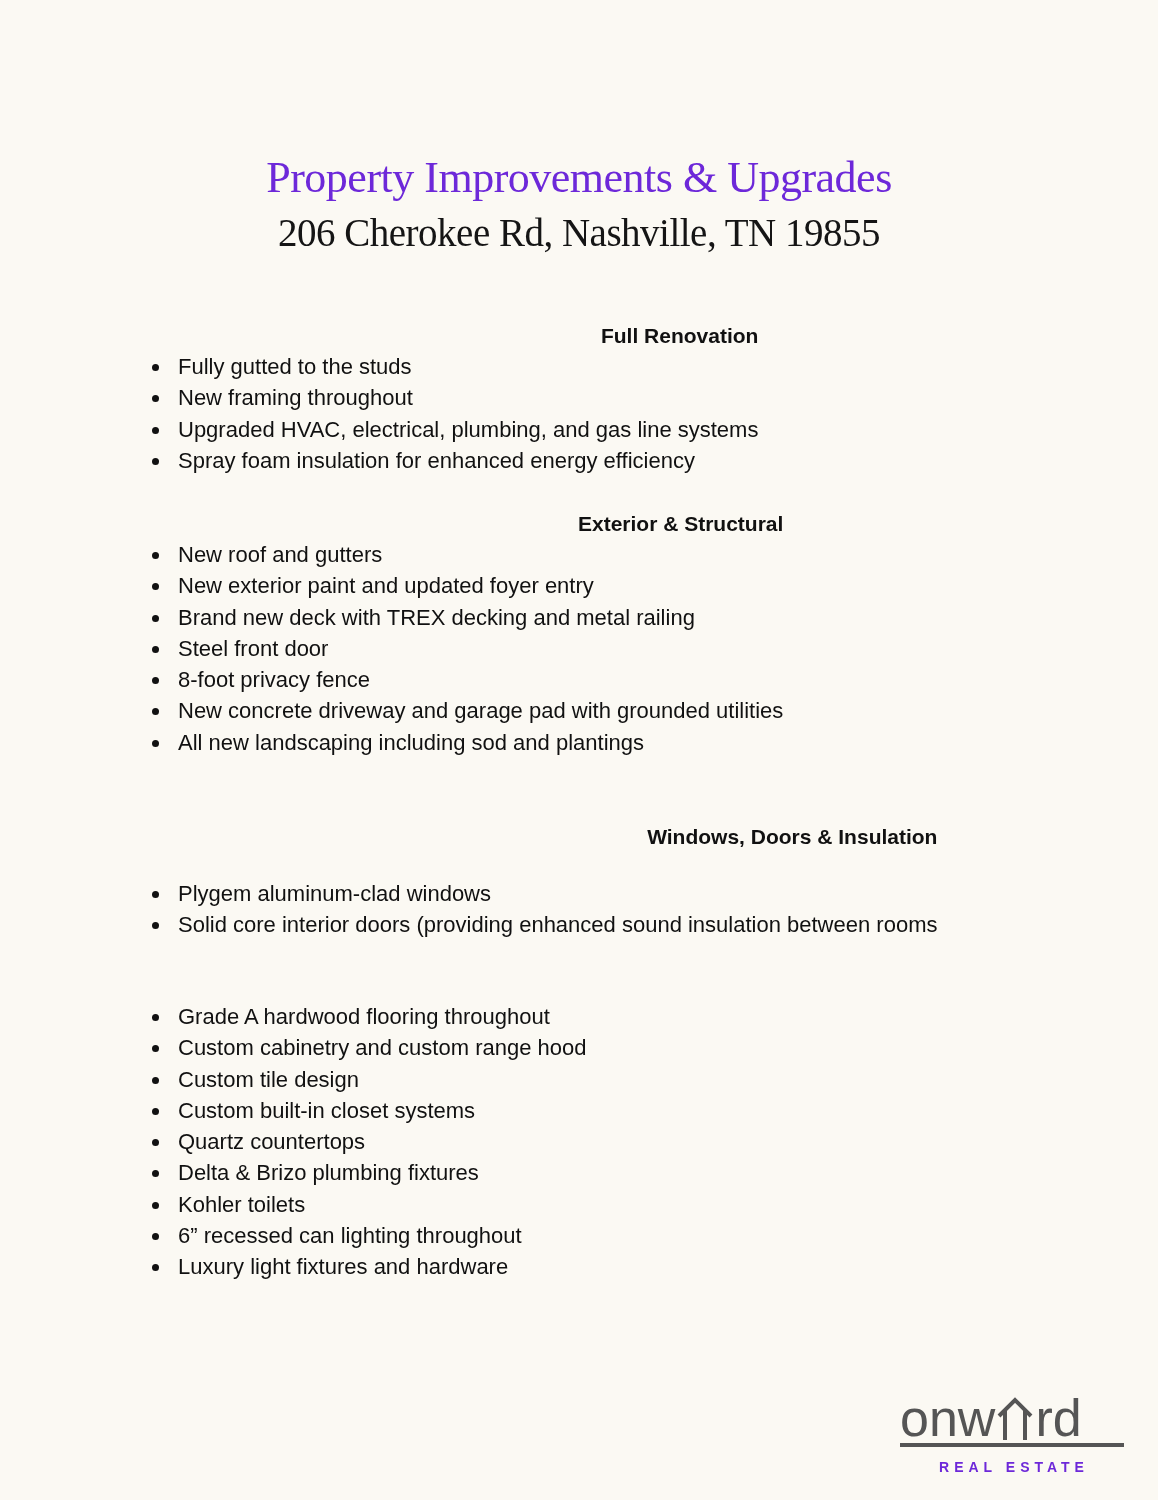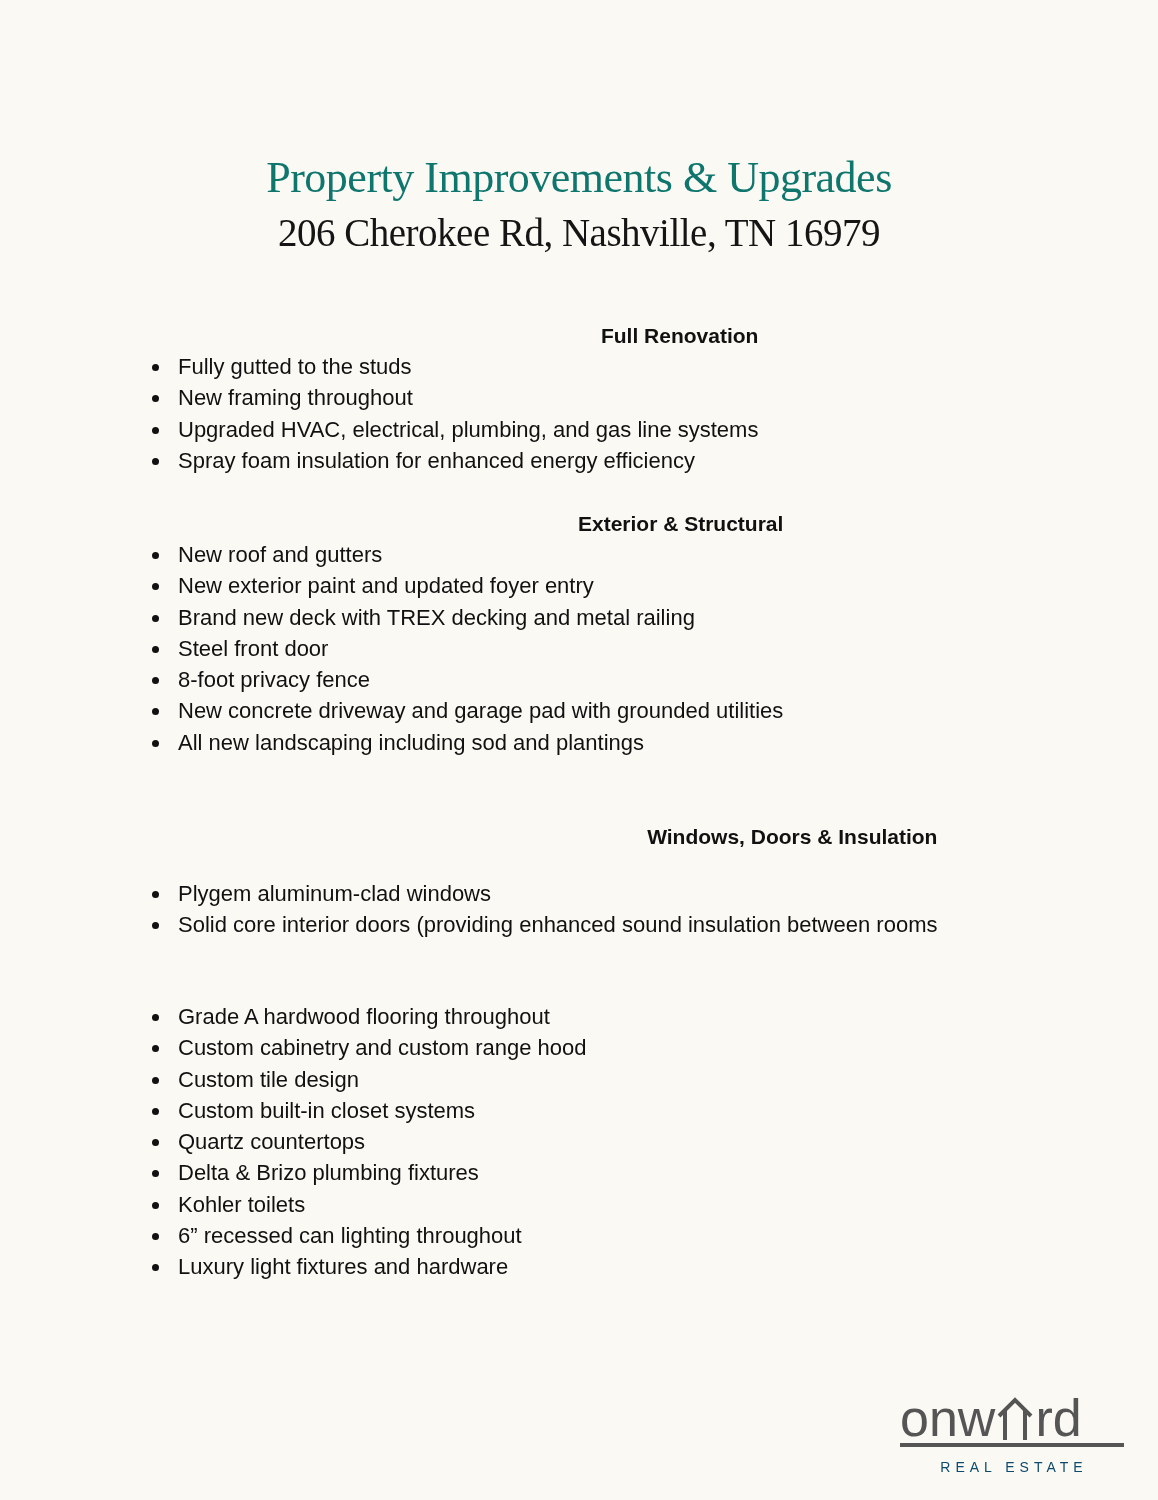--- a/index.html
+++ b/index.html
@@ -6,21 +6,21 @@
     body {
       width: 1158px; height: 1500px;
       background: #fbf9f3;
       position: relative;
       overflow: hidden;
       color: #111;
     }
     .title-block { position: absolute; top: 150px; left: 0; width: 1158px; text-align: center; }
     .title {
       font-family: "Liberation Serif", "DejaVu Serif", serif;
-      font-size: 44px; letter-spacing: -0.5px; line-height: 56px; color: #0f766e;
+      font-size: 44px; letter-spacing: -0.5px; line-height: 56px; color: #6d28d9;
     }
     .subtitle {
       font-family: "Liberation Serif", "DejaVu Serif", serif;
       font-size: 39px; letter-spacing: -0.5px; line-height: 54px; color: #151515;
     }
     .section { position: absolute; left: 139px; }
     .section-heading {
       font-family: "Liberation Sans", "DejaVu Sans", sans-serif;
       font-weight: bold; font-size: 21px; line-height: 31px; margin: 0; text-align: right;
     }
@@ -33,29 +33,29 @@
       position: absolute; left: 13px; top: 13px; width: 7px; height: 7px; border-radius: 50%; background: #111;
     }
     .logo { position: absolute; left: 900px; top: 1395px; width: 228px; }
     .logo-word {
       font-family: "Liberation Sans", "DejaVu Sans", sans-serif;
       font-size: 52px; color: #555; letter-spacing: 0px; line-height: 46px; position: relative;
     }
     .logo-line { height: 4px; background: #555; width: 224px; margin-top: 2px; }
     .logo-sub {
       font-family: "Liberation Sans", "DejaVu Sans", sans-serif;
-      font-size: 14px; letter-spacing: 5px; color: #0c4a6e; text-align: center; margin-top: 12px; font-weight: normal;
+      font-size: 14px; letter-spacing: 5px; color: #6d28d9; text-align: center; margin-top: 12px; font-weight: bold;
     }
   </style>
 </head>
 <body>
 
 <div class="title-block">
   <div class="title">Property Improvements &amp; Upgrades</div>
-  <div class="subtitle">206 Cherokee Rd, Nashville, TN 16979</div>
+  <div class="subtitle">206 Cherokee Rd, Nashville, TN 19855</div>
 </div>
 
 <div class="section" style="top:320px;">
   <h3 class="section-heading">Full Renovation</h3>
   <ul class="items">
     <li><span class="bullet"></span><span>Fully gutted to the studs</span></li>
     <li><span class="bullet"></span><span>New framing throughout</span></li>
     <li><span class="bullet"></span><span>Upgraded HVAC, electrical, plumbing, and gas line systems</span></li>
     <li><span class="bullet"></span><span>Spray foam insulation for enhanced energy efficiency</span></li>
   </ul>

